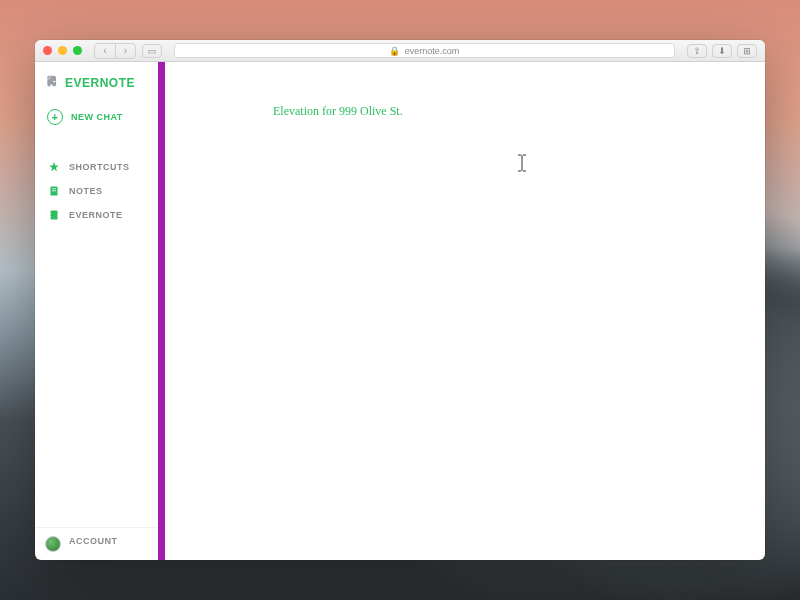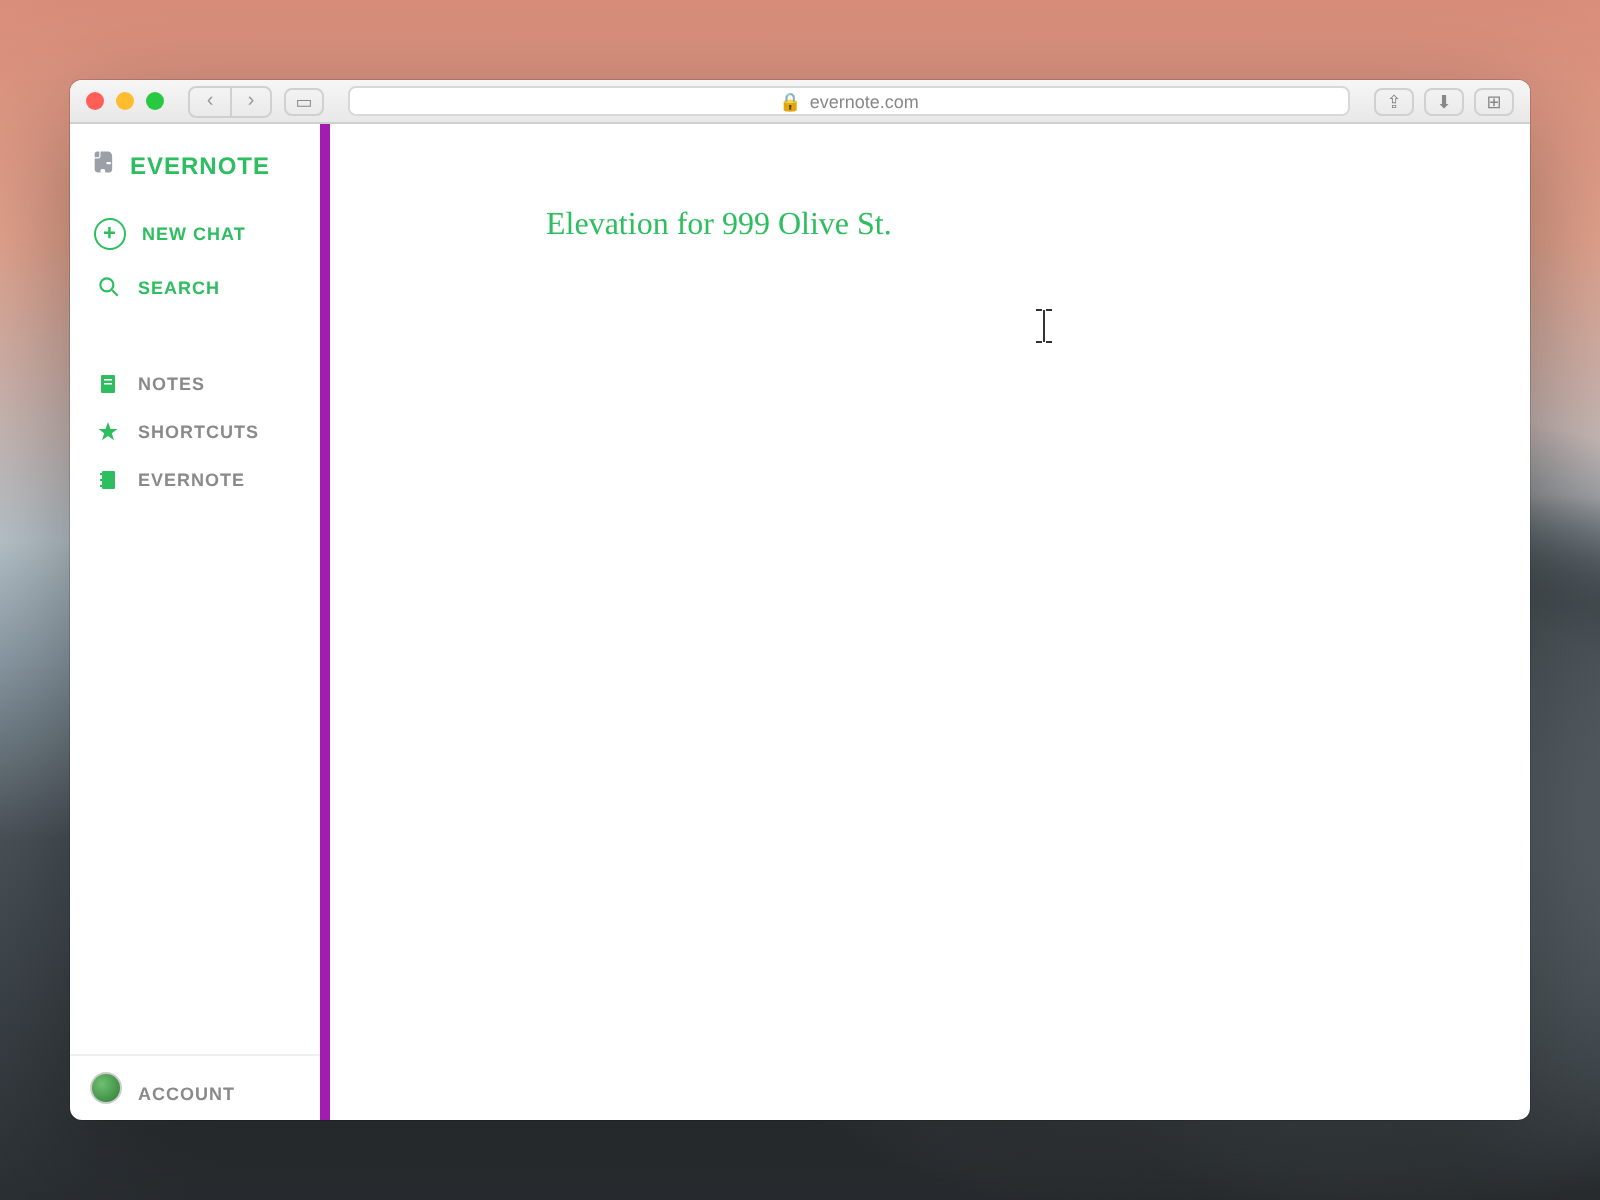--- a/index.html
+++ b/index.html
@@ -53,21 +53,21 @@
     flex: 1; height: 15px; background: #fff; border: 1px solid #d8d8d8; border-radius: 4px;
     margin: 0 6px; display: flex; align-items: center; justify-content: center;
     font-size: 9px; color: #888; gap: 4px;
   }
   .chrome-right { display: flex; gap: 5px; }
 
   
   .app { flex: 1; display: flex; min-height: 0; }
 
   .sidebar {
-    width: 130px; border-right: 5px solid #a21caf;
+    width: 130px; border-right: 7px solid #a21caf;
     display: flex; flex-direction: column;
     padding-top: 8px;
   }
   .brand {
     display: flex; align-items: center; gap: 6px;
     padding: 4px 10px 12px 10px;
     color: #2dbe60; font-weight: 600; font-size: 12px; letter-spacing: 0.5px;
   }
   .brand svg { width: 14px; height: 14px; }
   .brand-text { color: #2dbe60; }
@@ -84,33 +84,33 @@
   .sb-item .ic { width: 14px; display: flex; align-items: center; justify-content: center; color: #2dbe60; }
   .sb-item.grey .ic { color: #9aa0a6; }
   .sb-new .circle {
     width: 16px; height: 16px; border: 1.5px solid #2dbe60; border-radius: 50%;
     display: flex; align-items: center; justify-content: center; color: #2dbe60; font-size: 11px; font-weight: 700;
   }
   .sb-spacer { height: 24px; }
   .sb-flex { flex: 1; }
   .account-row {
     border-top: 1px solid #f0f0f0;
-    display: flex; align-items: flex-end; gap: 8px;
+    display: flex; align-items: flex-start; gap: 8px;
     padding: 8px 10px;
     font-size: 9px; letter-spacing: 0.5px; color: #8a8a8a; font-weight: 600;
   }
   .avatar { width: 16px; height: 16px; border-radius: 50%; background: radial-gradient(circle at 35% 35%, #6fbf73, #2e7d32); border: 1px solid #ccc; }
 
   .main {
     flex: 1; display: flex; flex-direction: column;
     padding: 42px 44px 20px 108px;
     position: relative;
   }
   .note-title {
-    font-size: 16px; color: #2dbe60; font-weight: 400;
+    font-size: 12px; color: #2dbe60; font-weight: 400;
     border: none; outline: none; width: 100%;
     margin-bottom: 10px;
     font-family: Georgia, 'Times New Roman', serif;
   }
   .note-body-wrap { display: flex; align-items: flex-start; gap: 10px; }
   .note-body {
     flex: 1; border: none; outline: none; resize: none;
     font-size: 10px; color: #bdbdbd; background: transparent;
     height: 360px;
   }
@@ -178,51 +178,42 @@
               </svg>
           </span>
           <span class="brand-text">EVERNOTE</span>
         </div>
 
         <div class="sb-section">
           <div class="sb-item green sb-new">
             <span class="circle">+</span>
             <span>NEW CHAT</span>
           </div>
-          <div class="sb-item green">
+        </div>
+
+        <div class="sb-spacer"></div>
+
+        <div class="sb-section">
+          <div class="sb-item grey">
             <span class="ic">
-              <svg width="13" height="13" viewBox="0 0 24 24" fill="none" stroke="#2dbe60" stroke-width="2">
-                  <circle cx="10" cy="10" r="6"></circle>
-                  <line x1="15" y1="15" x2="20" y2="20"></line>
+              <svg width="12" height="12" viewBox="0 0 24 24" fill="#2dbe60">
+                  <path d="M12 2l2.5 7h7l-5.7 4.3 2.2 7L12 16l-6 4.3 2.2-7L2.5 9h7z"></path>
                 </svg>
             </span>
-            <span>SEARCH</span>
-          </div>
-        </div>
-
-        <div class="sb-spacer"></div>
-
-        <div class="sb-section">
+            <span>SHORTCUTS</span>
+          </div>
           <div class="sb-item grey">
             <span class="ic">
               <svg width="12" height="12" viewBox="0 0 24 24" fill="#2dbe60">
                   <rect x="5" y="3" width="14" height="18" rx="1"></rect>
                   <rect x="8" y="7" width="8" height="1.5" fill="#fff"></rect>
                   <rect x="8" y="11" width="8" height="1.5" fill="#fff"></rect>
                 </svg>
             </span>
             <span>NOTES</span>
-          </div>
-          <div class="sb-item grey">
-            <span class="ic">
-              <svg width="12" height="12" viewBox="0 0 24 24" fill="#2dbe60">
-                  <path d="M12 2l2.5 7h7l-5.7 4.3 2.2 7L12 16l-6 4.3 2.2-7L2.5 9h7z"></path>
-                </svg>
-            </span>
-            <span>SHORTCUTS</span>
           </div>
           <div class="sb-item grey">
             <span class="ic">
               <svg width="12" height="12" viewBox="0 0 24 24" fill="#2dbe60">
                   <rect x="6" y="3" width="13" height="18" rx="1"></rect>
                   <rect x="4" y="5" width="3" height="2" fill="#2dbe60"></rect>
                   <rect x="4" y="11" width="3" height="2" fill="#2dbe60"></rect>
                   <rect x="4" y="17" width="3" height="2" fill="#2dbe60"></rect>
                 </svg>
             </span>

